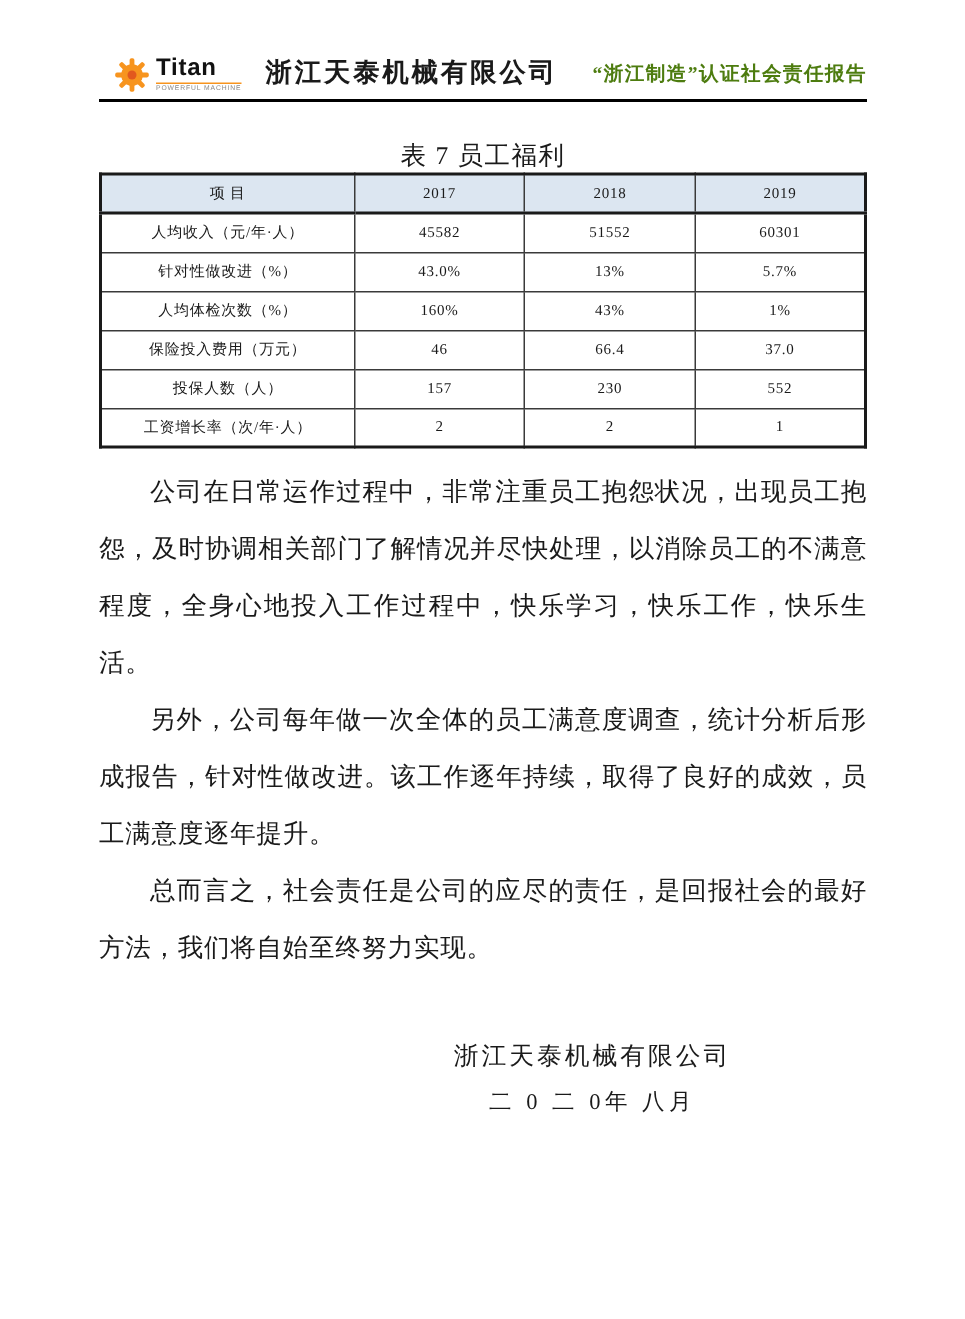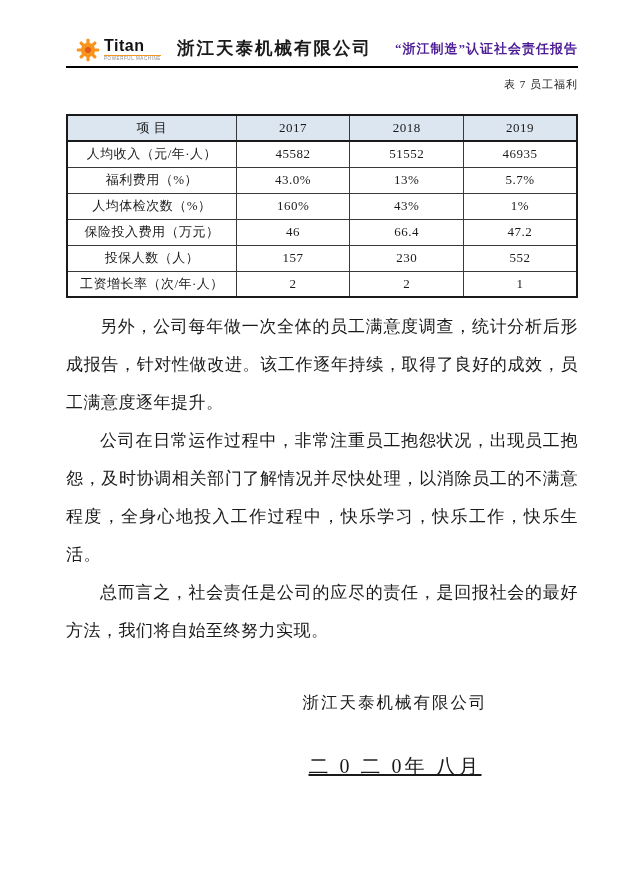--- a/index.html
+++ b/index.html
@@ -56,44 +56,44 @@
     font-size: 17.5px;
     font-weight: bold;
     margin-left: 16px;
     letter-spacing: 2px;
     padding-bottom: 2px;
   }
   .report-title {
     margin-left: auto;
     font-size: 13px;
     font-weight: bold;
-    color: #4c1d95;
+    color: #4d7c0f;
     letter-spacing: 1px;
     padding-bottom: 4px;
     white-space: nowrap;
   }
   .header-rule {
     border: none;
     border-top: 2px solid #000000;
     margin-top: 4px;
   }
 
   
   .table-caption {
-    text-align: right;
-    font-size: 11px;
-    margin-top: 9px;
+    text-align: center;
+    font-size: 17px;
+    margin-top: 24px;
     letter-spacing: 1px;
   }
   table.welfare {
     width: 512px;
-    margin-top: 22px;
+    margin-top: 0;
     border-collapse: collapse;
     border: 2px solid #1a1a1a;
-    font-size: 13px;
+    font-size: 10px;
   }
   table.welfare th, table.welfare td {
     border: 1px solid #3a3a3a;
     text-align: center;
     height: 26px;
     padding: 0 4px;
     font-weight: normal;
     letter-spacing: 0.5px;
   }
   table.welfare thead th {
@@ -119,24 +119,23 @@
     margin-left: auto;
     margin-right: 48px;
     width: 270px;
     text-align: center;
   }
   .signature .sig-company {
     font-size: 16.5px;
     letter-spacing: 2px;
   }
   .signature .sig-date {
-    font-size: 20px;
+    font-size: 15px;
     letter-spacing: 3px;
-    margin-top: 39px;
-    text-decoration: underline;
+    margin-top: 10px;
   }
 </style>
 </head>
 <body>
 
 <div class="page">
   <div class="content">
 
     <div class="header">
       <div class="logo">
@@ -179,58 +178,58 @@
           <th>2017</th>
           <th>2018</th>
           <th>2019</th>
         </tr>
       </thead>
       <tbody>
         <tr>
           <td>人均收入（元/年·人）</td>
           <td>45582</td>
           <td>51552</td>
-          <td>46935</td>
-        </tr>
-        <tr>
-          <td>福利费用（%）</td>
+          <td>60301</td>
+        </tr>
+        <tr>
+          <td>针对性做改进（%）</td>
           <td>43.0%</td>
           <td>13%</td>
           <td>5.7%</td>
         </tr>
         <tr>
           <td>人均体检次数（%）</td>
           <td>160%</td>
           <td>43%</td>
           <td>1%</td>
         </tr>
         <tr>
           <td>保险投入费用（万元）</td>
           <td>46</td>
           <td>66.4</td>
-          <td>47.2</td>
+          <td>37.0</td>
         </tr>
         <tr>
           <td>投保人数（人）</td>
           <td>157</td>
           <td>230</td>
           <td>552</td>
         </tr>
         <tr>
           <td>工资增长率（次/年·人）</td>
           <td>2</td>
           <td>2</td>
           <td>1</td>
         </tr>
       </tbody>
     </table>
 
     <div class="body-text">
+      <p>公司在日常运作过程中，非常注重员工抱怨状况，出现员工抱怨，及时协调相关部门了解情况并尽快处理，以消除员工的不满意程度，全身心地投入工作过程中，快乐学习，快乐工作，快乐生活。</p>
       <p>另外，公司每年做一次全体的员工满意度调查，统计分析后形成报告，针对性做改进。该工作逐年持续，取得了良好的成效，员工满意度逐年提升。</p>
-      <p>公司在日常运作过程中，非常注重员工抱怨状况，出现员工抱怨，及时协调相关部门了解情况并尽快处理，以消除员工的不满意程度，全身心地投入工作过程中，快乐学习，快乐工作，快乐生活。</p>
       <p>总而言之，社会责任是公司的应尽的责任，是回报社会的最好方法，我们将自始至终努力实现。</p>
     </div>
 
     <div class="signature">
       <div class="sig-company">浙江天泰机械有限公司</div>
       <div class="sig-date">二 0 二 0年 八月</div>
     </div>
 
   </div>
 </div>

